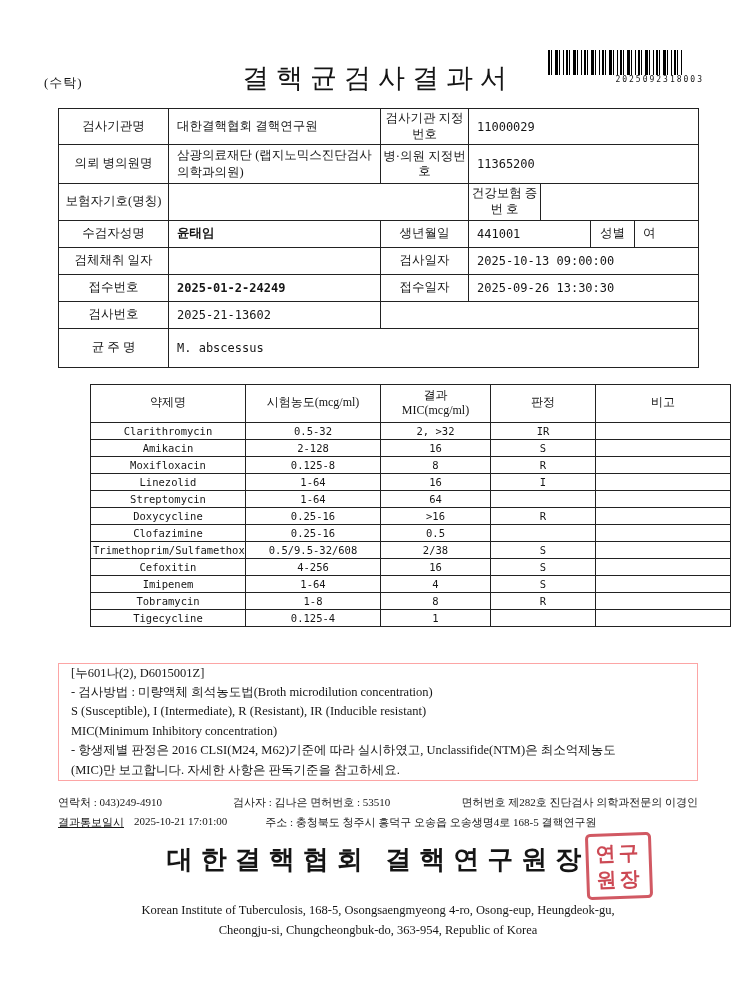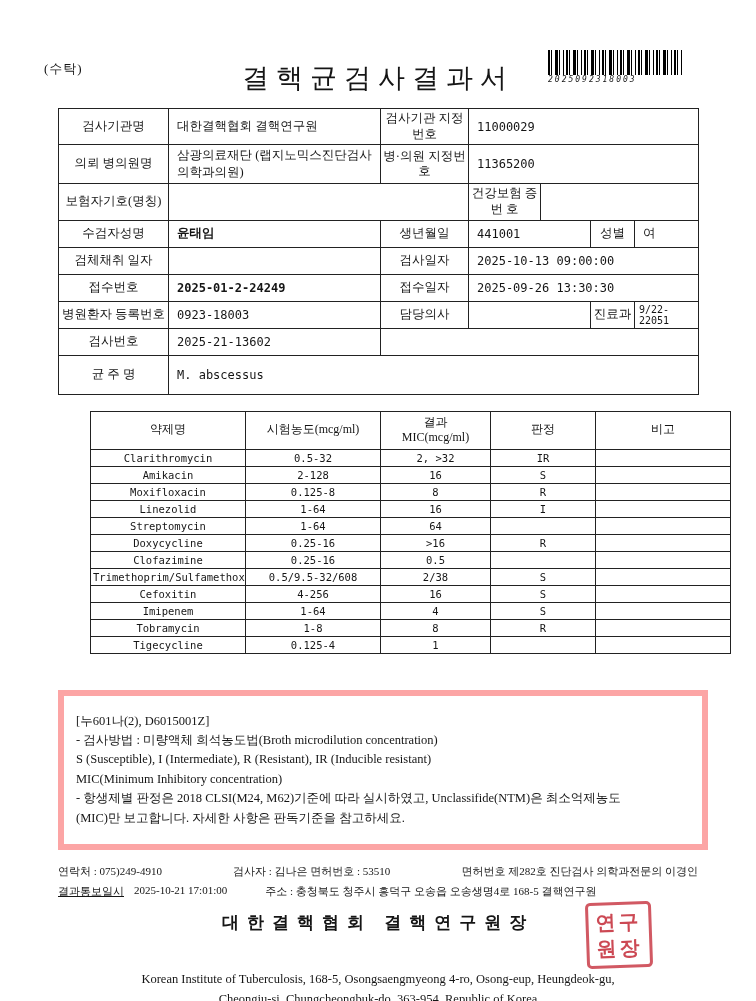--- a/index.html
+++ b/index.html
@@ -5,26 +5,26 @@
   html,body{margin:0;padding:0;background:#ffffff;}
   body{
     width:756px;height:1001px;overflow:hidden;
     font-family:"Liberation Serif","DejaVu Serif",serif;
     color:#151515;
   }
   .page{width:640px;margin:0 auto;padding-top:50px;}
 
   
   .top-band{position:relative;height:46px;margin-bottom:12px;}
-  .consign{position:absolute;left:-14px;bottom:18px;font-size:13px;letter-spacing:1px;}
+  .consign{position:absolute;left:-14px;bottom:4px;font-size:13px;letter-spacing:1px;}
   .doc-title{
     position:absolute;left:50%;transform:translateX(-50%);bottom:0;
     font-size:27px;font-weight:normal;letter-spacing:7px;white-space:nowrap;
   }
-  .barcode-wrap{position:absolute;right:-6px;top:0;width:156px;text-align:left;font-style:italic;}
+  .barcode-wrap{position:absolute;right:-6px;top:0;width:156px;text-align:right;}
   .barcode{
     height:25px;width:134px;
     background:repeating-linear-gradient(90deg,
       #000 0 2px,#fff 2px 3px,
       #000 3px 4px,#fff 4px 7px,
       #000 7px 10px,#fff 10px 11px,
       #000 11px 12px,#fff 12px 15px,
       #000 15px 16px,#fff 16px 18px);
   }
   .barcode-num{font-size:8px;letter-spacing:2px;font-family:"DejaVu Sans Mono",monospace;}
@@ -43,34 +43,34 @@
   .info-table .small{font-size:10px;padding-left:4px;}
 
   .drug-table th{font-size:12px;font-weight:normal;padding:3px 2px;height:30px;line-height:1.3;}
   .drug-table td{
     font-size:10.5px;text-align:center;height:14px;padding:1px 2px;
     font-family:"DejaVu Sans Mono","Liberation Mono",monospace;
   }
 
   
   .notes-box{
-    border:6px solid #fca5a5;width:614px;margin-top:36px;
-    padding:16px 12px;font-size:12.5px;line-height:1.55;
+    border:1px solid #fca5a5;width:614px;margin-top:36px;
+    padding:0 12px;font-size:12.5px;line-height:1.55;
   }
   .notes-box div{white-space:nowrap;}
 
   
   .footer{margin-top:14px;font-size:11px;}
   .f-row{display:flex;justify-content:space-between;margin-bottom:5px;}
   .f-row2{display:flex;margin-bottom:4px;}
   .f-row2 .dt{margin-right:10px;text-decoration:underline;}
   .f-row2 .addr{margin-left:38px;}
 
   .org-wrap{position:relative;text-align:center;margin-top:12px;height:48px;}
-  .org-title{font-size:17px;font-weight:bold;letter-spacing:8px;white-space:nowrap;}
+  .org-title{font-size:26px;font-weight:bold;letter-spacing:8px;white-space:nowrap;}
   .seal{
     position:absolute;right:46px;top:-9px;width:56px;height:56px;
     border:3px solid rgba(197,48,60,.8);border-radius:5px;
     color:rgba(197,48,60,.88);font-size:20px;font-weight:bold;line-height:1.3;
     display:flex;align-items:center;justify-content:center;text-align:center;
     letter-spacing:3px;transform:rotate(-2deg);padding:2px;
     word-break:break-all;
   }
   .seal-inner{width:52px;}
 
@@ -133,28 +133,20 @@
       <td class="lbl">검사일자</td>
       <td class="val" colspan="4">2025-10-13 09:00:00</td>
     </tr>
     <tr>
       <td class="lbl">접수번호</td>
       <td class="val bold">2025-01-2-24249</td>
       <td class="lbl">접수일자</td>
       <td class="val" colspan="4">2025-09-26 13:30:30</td>
     </tr>
     <tr>
-      <td class="lbl">병원환자 등록번호</td>
-      <td class="val">0923-18003</td>
-      <td class="lbl">담당의사</td>
-      <td class="val" colspan="2"></td>
-      <td class="lbl">진료과</td>
-      <td class="val small">9/22-22051</td>
-    </tr>
-    <tr>
       <td class="lbl">검사번호</td>
       <td class="val">2025-21-13602</td>
       <td class="val" colspan="5"></td>
     </tr>
     <tr class="strain">
       <td class="lbl">균 주 명</td>
       <td class="val" colspan="6">M. abscessus</td>
     </tr>
   </tbody>
     </table>
@@ -265,27 +257,27 @@
         <td></td>
       </tr>
     </tbody>
   </table>
 
   <div class="notes-box">
     <div>[누601나(2), D6015001Z]</div>
     <div>- 검사방법 : 미량액체 희석농도법(Broth microdilution concentration)</div>
     <div>S (Susceptible), I (Intermediate), R (Resistant), IR (Inducible resistant)</div>
     <div>MIC(Minimum Inhibitory concentration)</div>
-    <div>- 항생제별 판정은 2018 CLSI(M24, M62)기준에 따라 실시하였고, Unclassifide(NTM)은 최소억제농도</div>
+    <div>- 항생제별 판정은 2016 CLSI(M24, M62)기준에 따라 실시하였고, Unclassifide(NTM)은 최소억제농도</div>
     <div>(MIC)만 보고합니다. 자세한 사항은 판독기준을 참고하세요.</div>
   </div>
 
   <div class="footer">
     <div class="f-row">
-      <span>연락처 : 075)249-4910</span>
+      <span>연락처 : 043)249-4910</span>
       <span>검사자 : 김나은  면허번호 : 53510</span>
       <span>면허번호 제282호 진단검사 의학과전문의 이경인</span>
     </div>
     <div class="f-row2">
       <span class="dt">결과통보일시</span>
       <span>2025-10-21 17:01:00</span>
       <span class="addr">주소 : 충청북도 청주시 흥덕구 오송읍 오송생명4로 168-5 결핵연구원</span>
     </div>
 
     <div class="org-wrap">

